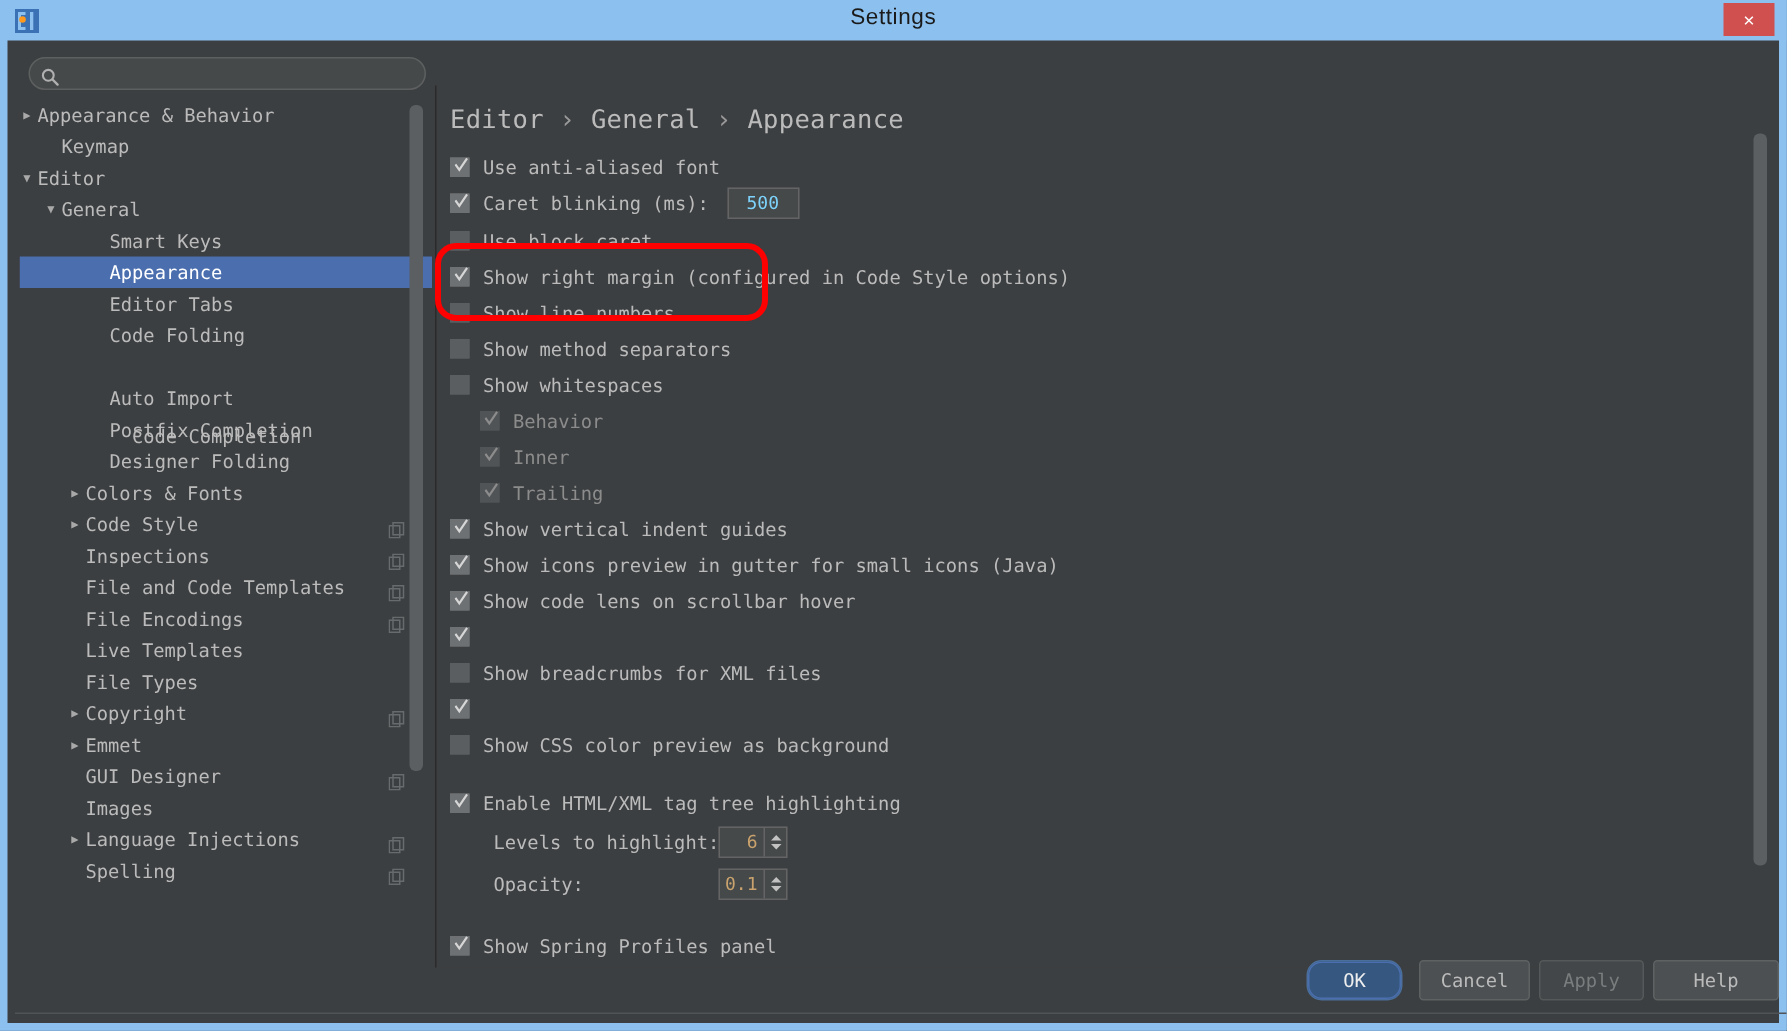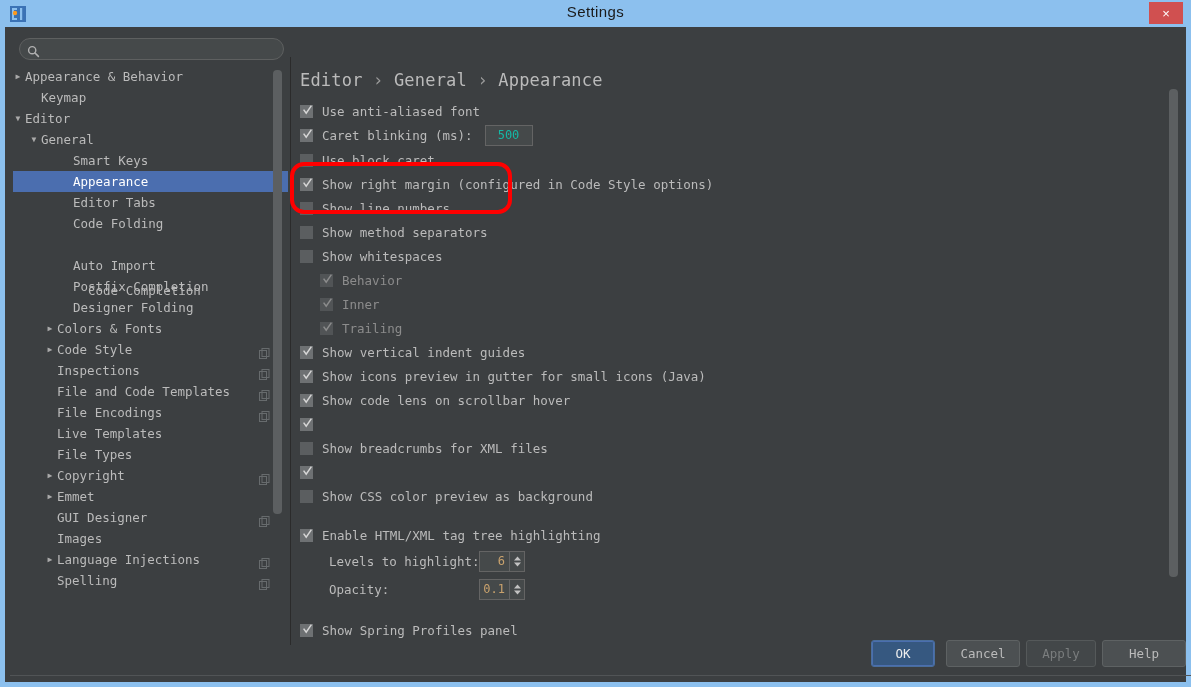--- a/index.html
+++ b/index.html
@@ -153,21 +153,21 @@
     color: #bbbbbb;
   }
   .opt-label.dim { color: #8c8c8c; }
   .inline-label {
     font-size: 12.5px; color: #bbbbbb;
   }
   .textfield {
     width: 48px; height: 21px;
     background: #45494a;
     border: 1px solid #646464;
-    color: #14b8a6;
+    color: #7dd3fc;
     font-family: "DejaVu Sans Mono", monospace;
     font-size: 12px;
     text-align: center;
     outline: none;
   }
   .spinner {
     position: relative;
     width: 46px; height: 21px;
     background: #45494a;
     border: 1px solid #646464;
@@ -218,20 +218,21 @@
     font-family: "DejaVu Sans Mono", monospace;
     font-size: 12.5px;
     display: flex; align-items: center; justify-content: center;
     cursor: pointer;
   }
   .btn.primary {
     background: #365880;
     border-color: #4a6f9c;
     color: #eeeeee;
     box-shadow: 0 0 0 1px #4b6eaf inset;
+    border-radius: 10px;
   }
   .btn.disabled { color: #7a7d7e; border-color: #55595a; background: #434749; cursor: default; }
 </style>
 </head>
 <body>
 
 <div class="window">
 
   <div class="titlebar">
     <span class="title-logo">

